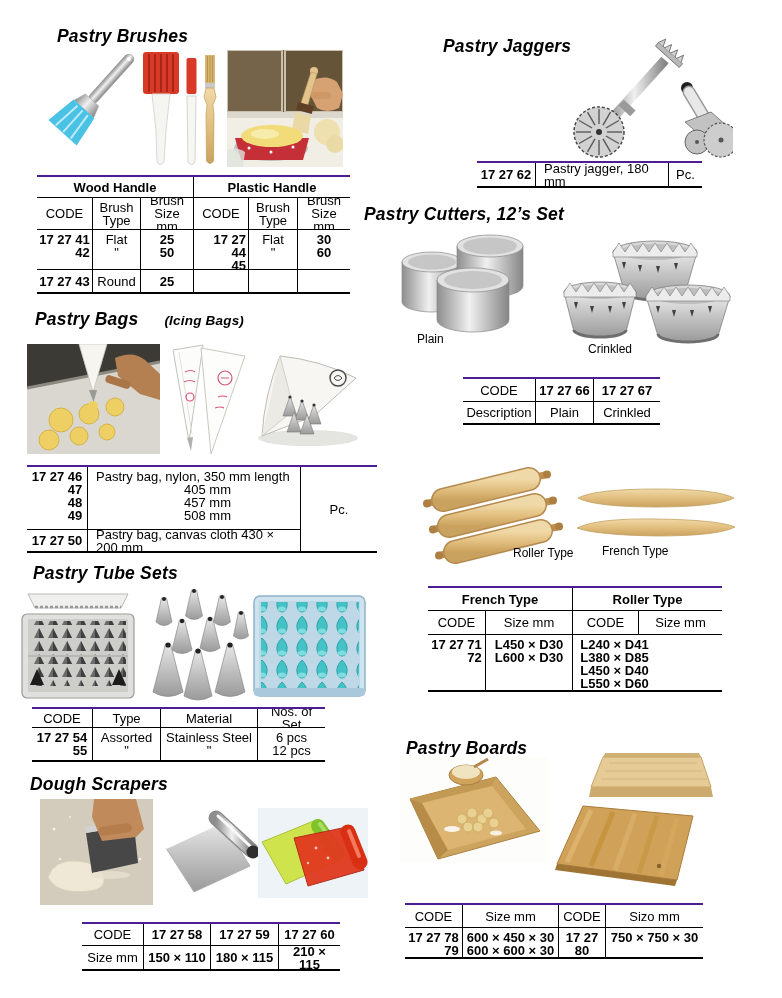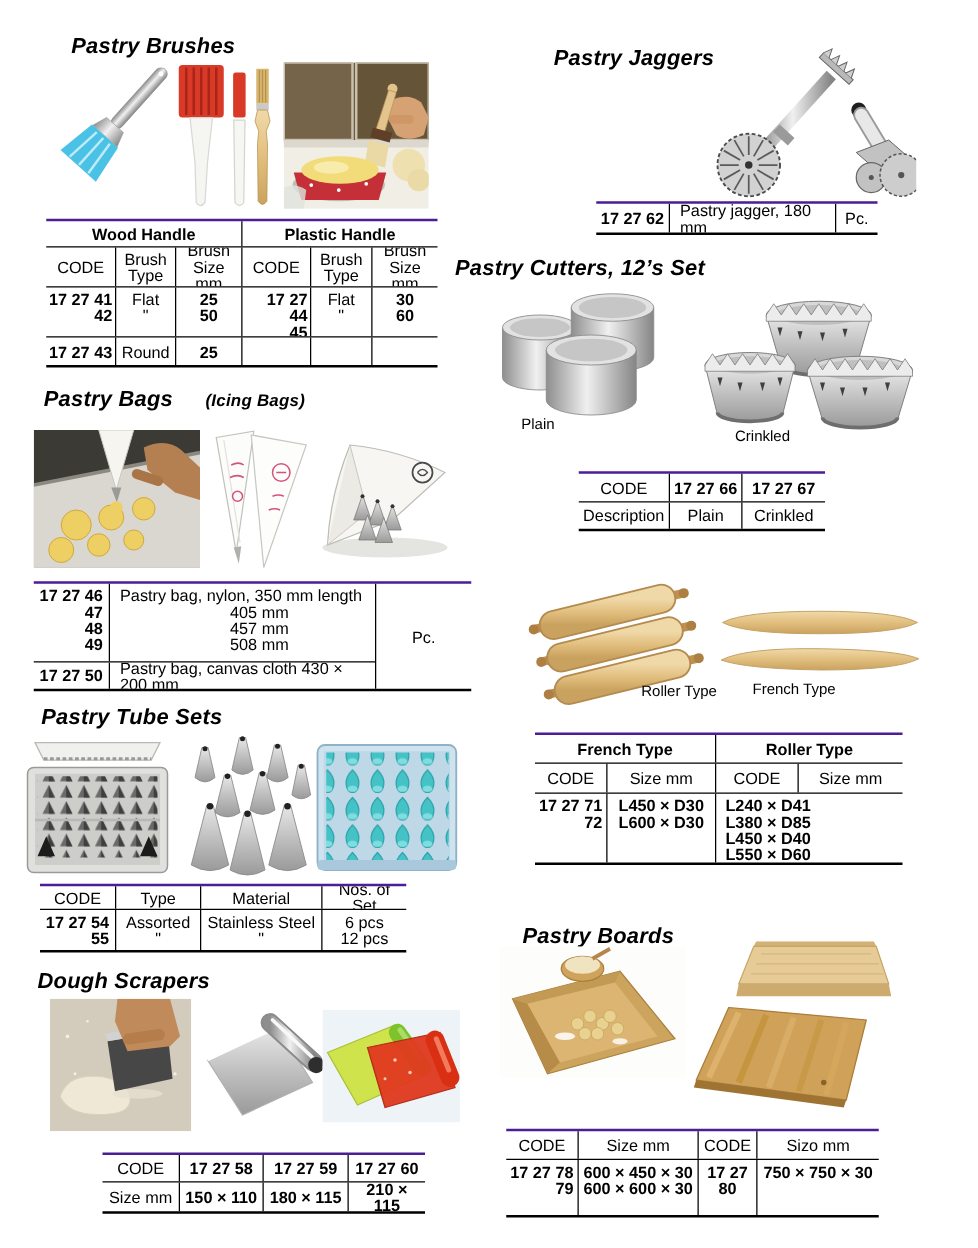--- a/index.html
+++ b/index.html
@@ -646,21 +646,21 @@
         </div>
       <div class="td bl top" style="width:84px">
           <span class="pre b">L240 × D41
 L380 × D85
 L450 × D40
 L550 × D60</span>
         </div>
     </div>
   </div>
 
-  <div class="t" style="left:418px;top:738px"><span>Pastry Boards</span></div>
+  <div class="t" style="left:406px;top:738px"><span>Pastry Boards</span></div>
 
   <svg class="img" style="left:400px;top:757px" width="148" height="106" viewBox="0 0 148 106">
     <rect width="148" height="106" fill="#fdfdfc"></rect>
     <path d="M10 42 L96 20 L140 74 L38 102 Z" fill="#cda45e" stroke="#a9823f" stroke-width="1"></path>
     <path d="M10 42 L22 46 L48 93 L38 102 Z" fill="#b68c48"></path>
     <path d="M10 42 L96 20 L92 29 L22 46 Z" fill="#c29a54"></path>
     <path d="M22 46 L92 29 L126 72 L48 93 Z" fill="#dcb573"></path>
     <ellipse cx="66" cy="18" rx="17" ry="10" fill="#cfa35c" stroke="#a8813e" stroke-width="1"></ellipse>
     <ellipse cx="66" cy="15" rx="14" ry="7" fill="#efe3c0"></ellipse>
     <line x1="74" y1="10" x2="88" y2="2" stroke="#b5854a" stroke-width="3"></line>
@@ -705,21 +705,21 @@
       <div class="td bl" style="width:96px">
           <span>Size mm</span>
         </div>
       <div class="td bl" style="width:47px">
           <span>CODE</span>
         </div>
       <div class="td bl" style="width:98px">
           <span>Sizo mm</span>
         </div>
     </div>
-    <div class="tr bt" style="height:45px">
+    <div class="tr bt" style="height:30px">
       <div class="td top" style="width:57px">
           <span class="cb">17 27 78
 79</span>
         </div>
       <div class="td bl top" style="width:96px">
           <span class="pre b">600 × 450 × 30
 600 × 600 × 30</span>
         </div>
       <div class="td bl top" style="width:47px">
           <span class="b">17 27 80</span>

